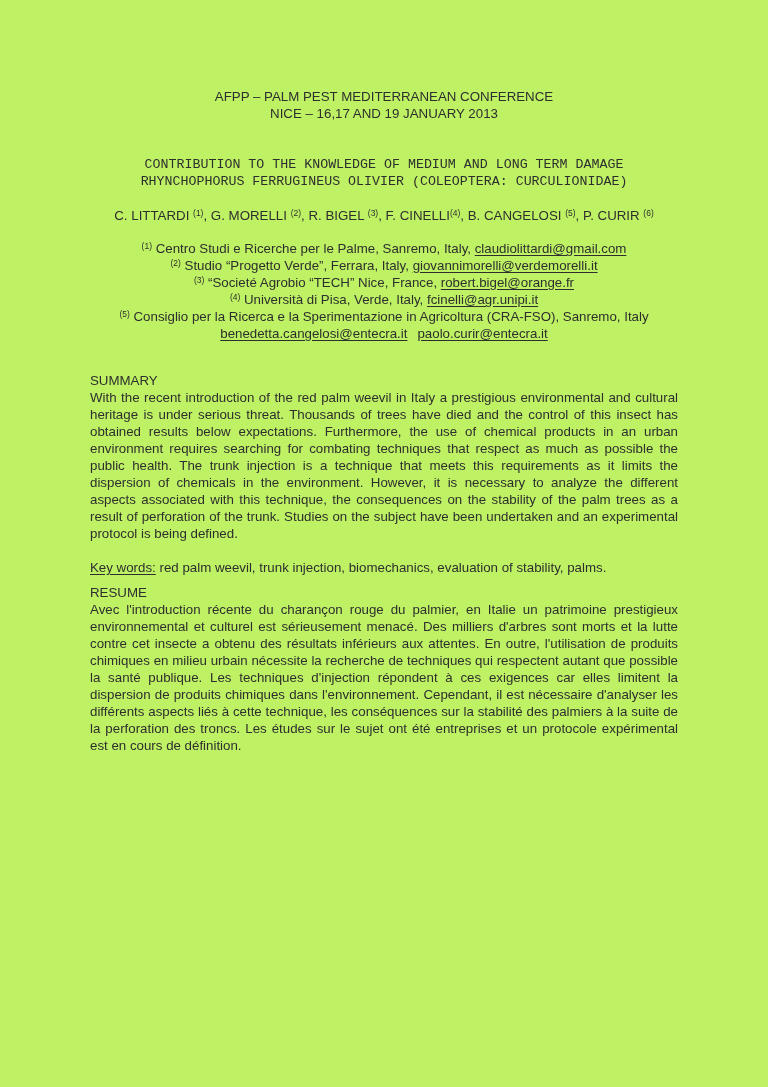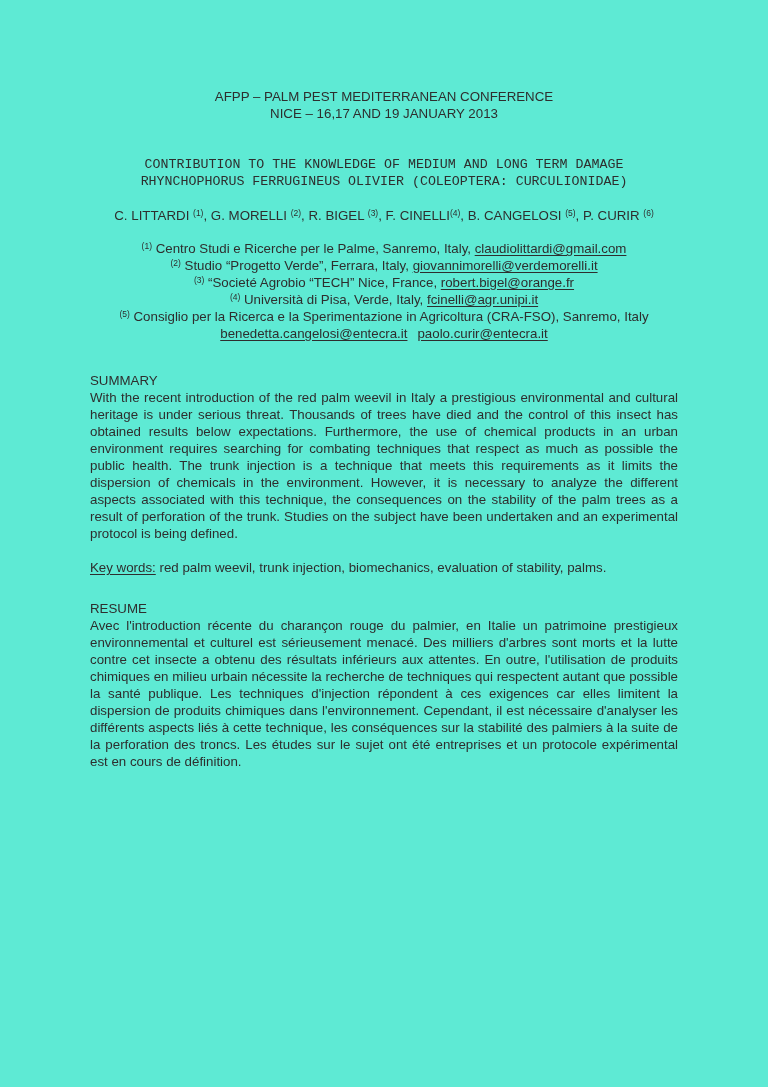--- a/index.html
+++ b/index.html
@@ -2,21 +2,21 @@
 <html><head>
 <meta charset="utf-8">
 <style>
   * { margin: 0; padding: 0; box-sizing: border-box; }
   html, body { background: #fdfdfd; }
   .page {
     position: relative;
     width: 768px;
     height: 1087px;
     margin: 0 auto;
-    background: #5eead4;
+    background: #bef264;
     color: #2e2e2e;
     font-family: "Liberation Sans", "DejaVu Sans", sans-serif;
     font-size: 13.3px;
     line-height: 17px;
     overflow: hidden;
   }
   .content {
     position: absolute;
     left: 90px;
     right: 90px;
@@ -33,21 +33,21 @@
     vertical-align: 4px;
   }
   .email {
     text-decoration: underline;
     text-underline-offset: 2px;
     color: #2e2e2e;
     cursor: pointer;
   }
   .email-second { margin-left: 10px; margin-top: 25px; }
   .section-heading { margin-top: 30px; }
-  .resume-heading { margin-top: 24px; }
+  .resume-heading { margin-top: 8px; }
   .para { text-align: justify; }
   .kw-line { margin-top: 17px; }
   .underline {
     text-decoration: underline;
     text-underline-offset: 2px;
   }
   .muted { color: #757575; }
 </style>
 </head>
 <body>

